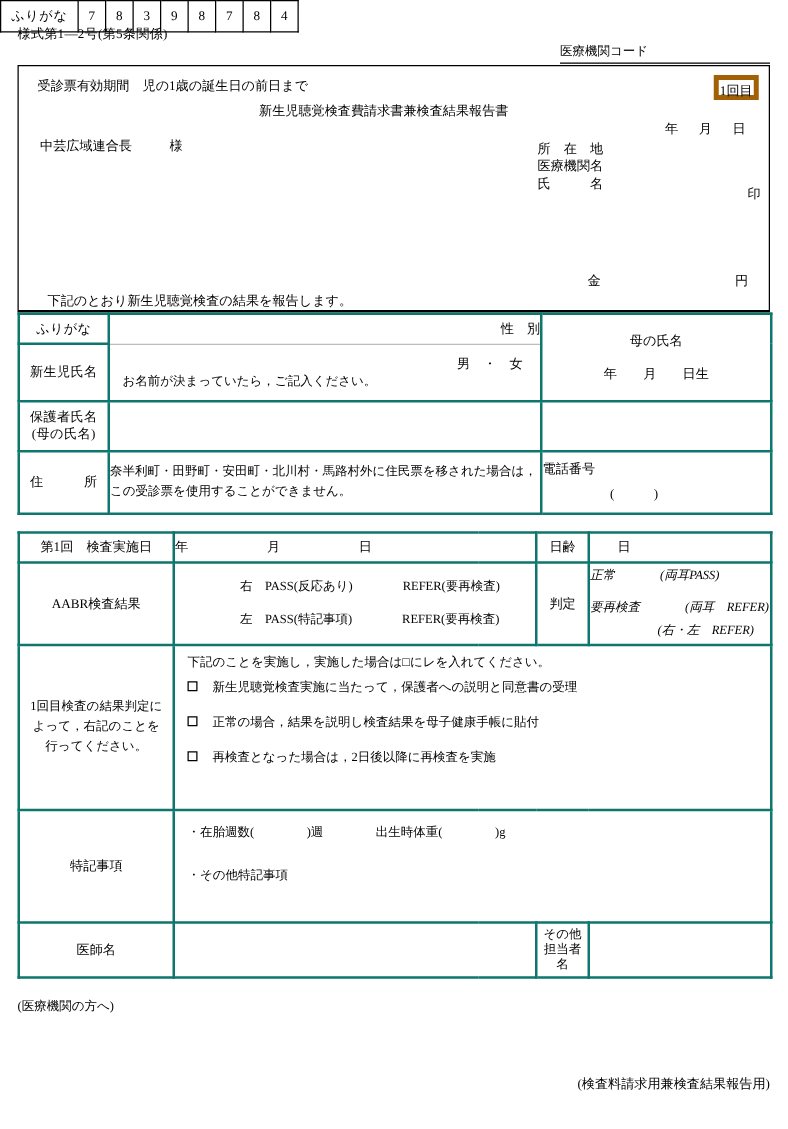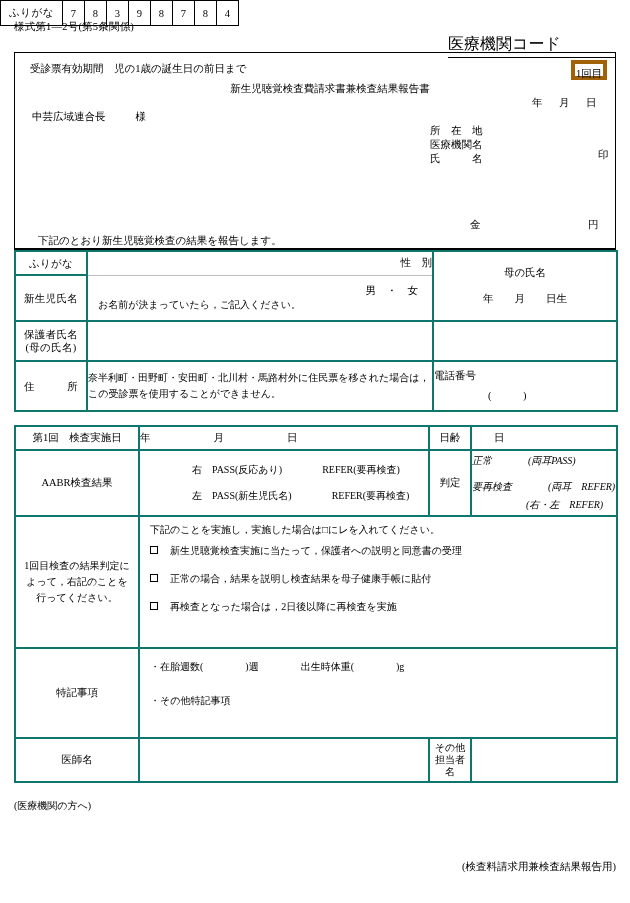--- a/index.html
+++ b/index.html
@@ -24,45 +24,45 @@
     font-size: 10.5px;
     letter-spacing: .2px;
   }
 
   
   #inst-code-wrap {
     left: 448px; top: 34px;
     width: 168px;
   }
   #inst-code-label {
-    font-size: 16px;
+    font-size: 10px;
     display: block;
     padding-bottom: 2px;
     border-bottom: 1px solid #000;
     width: 168px;
     text-align: left;
   }
 
   
   #upper-box {
     left: 14px; top: 52px;
     width: 602px; height: 198px;
     border: 1px solid #000;
     border-bottom: 2px solid #000;
   }
   #valid-period { left: 30px; top: 62px; font-size: 10.5px; }
   #doc-title {
-    left: 29px; top: 82px; width: 602px;
+    left: 6px; top: 82px; width: 602px;
     text-align: center; font-size: 10.5px;
   }
   #issue-date { left: 532px; top: 96px; font-size: 10.5px; letter-spacing: 3px; }
   #addressee { left: 32px; top: 110px; font-size: 10.5px; }
   #addressee .hon { margin-left: 30px; }
 
-  #inst-block { left: 430px; top: 124px; font-size: 10.5px; line-height: 14px; }
+  #inst-block { left: 430px; top: 113px; font-size: 10.5px; line-height: 14px; }
   #inst-block .row { white-space: pre; }
   #seal { left: 598px; top: 148px; font-size: 10.5px; }
 
   
   #payer-table {
     left: 78px; top: 188px;
     border-collapse: collapse;
   }
   #payer-table td {
     border: 1px solid #000;
@@ -256,21 +256,21 @@
     <td class="cl">日齢</td>
     <td style="padding-left:22px;">日</td>
   </tr>
   <tr>
     <td class="cl" style="height:66px;">AABR検査結果</td>
     <td colspan="2">
       <div class="aabr-line">
         <span>右　PASS(反応あり)</span><span class="refer">REFER(要再検査)</span>
       </div>
       <div class="aabr-line">
-        <span>左　PASS(新生児氏名)</span><span class="refer">REFER(要再検査)</span>
+        <span>左　PASS(特記事項)</span><span class="refer">REFER(要再検査)</span>
       </div>
     </td>
     <td class="hantei">判定</td>
     <td class="judge-cell">
       <div style="padding-bottom:8px;">
         <span>正常</span><span class="ind">(両耳PASS)</span>
       </div>
       <div>
         <span>要再検査</span><span class="ind">(両耳　REFER)</span>
       </div>

